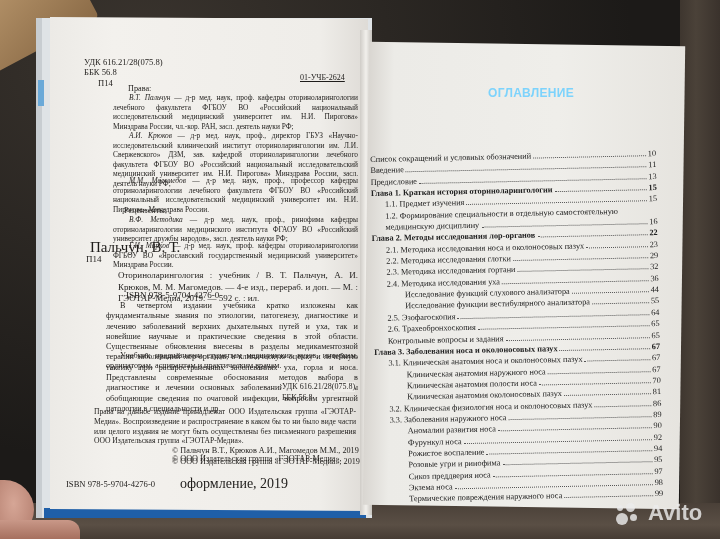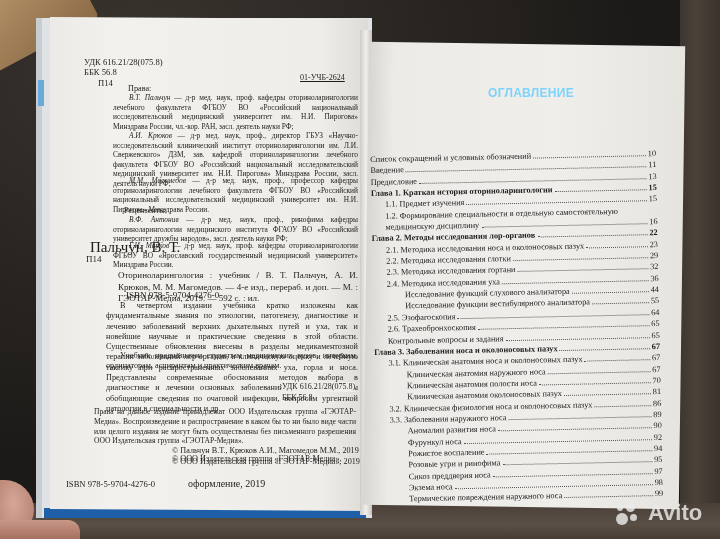--- a/index.html
+++ b/index.html
@@ -70,38 +70,38 @@
 <div class="lp" style="left:84px;top:67px;font-size:8.6px;">ББК 56.8</div>
 <div class="lp" style="left:98px;top:78px;font-size:8.6px;">П14</div>
 <div class="lp" style="left:300px;top:73px;font-size:8px;text-decoration:underline;">01-УЧБ-2624</div>
 
 <div class="lp b" style="left:128px;top:84px;">Права:</div>
 <div class="lp small" style="left:113px;top:93px;width:245px;text-indent:16px;text-align:justify;"><span class="i">В.Т. Пальчун</span><span> — д-р мед. наук, проф. кафедры оториноларингологии лечебного факультета ФГБОУ ВО «Российский национальный исследовательский медицинский университет им. Н.И. Пирогова» Минздрава России, чл.-кор. РАН, засл. деятель науки РФ;</span></div>
 <div class="lp small" style="left:113px;top:131px;width:245px;text-indent:16px;text-align:justify;"><span class="i">А.И. Крюков</span><span> — д-р мед. наук, проф., директор ГБУЗ «Научно-исследовательский клинический институт оториноларингологии им. Л.И. Свержевского» ДЗМ, зав. кафедрой оториноларингологии лечебного факультета ФГБОУ ВО «Российский национальный исследовательский медицинский университет им. Н.И. Пирогова» Минздрава России, засл. деятель науки РФ;</span></div>
 <div class="lp small" style="left:113px;top:176px;width:245px;text-indent:16px;text-align:justify;"><span class="i">М.М. Магомедов</span><span> — д-р мед. наук, проф., профессор кафедры оториноларингологии лечебного факультета ФГБОУ ВО «Российский национальный исследовательский медицинский университет им. Н.И. Пирогова» Минздрава России.</span></div>
 
 <div class="lp b" style="left:124px;top:206px;">Рецензенты:</div>
-<div class="lp small" style="left:113px;top:215px;width:245px;text-indent:16px;text-align:justify;"><span class="i">В.Ф. Антонив</span><span> — д-р мед. наук, проф., ринофима кафедры оториноларингологии медицинского института ФГАОУ ВО «Российский университет дружбы народов», засл. деятель науки РФ;</span></div>
+<div class="lp small" style="left:113px;top:215px;width:245px;text-indent:16px;text-align:justify;"><span class="i">В.Ф. Методика</span><span> — д-р мед. наук, проф., ринофима кафедры оториноларингологии медицинского института ФГАОУ ВО «Российский университет дружбы народов», засл. деятель науки РФ;</span></div>
 <div class="lp small" style="left:113px;top:241px;width:245px;text-indent:16px;text-align:justify;"><span class="i">Г.И. Марков</span><span> — д-р мед. наук, проф. кафедры оториноларингологии ФГБОУ ВО «Ярославский государственный медицинский университет» Минздрава России.</span></div>
 
 <div class="lp b" style="left:90px;top:240px;font-size:15px;top:242px;">Пальчун, В. Т.</div>
 <div class="lp" style="left:86px;top:254px;font-size:9px;">П14</div>
 <div class="lp" style="left:118px;top:254px;width:240px;font-size:9px;line-height:11.6px;text-align:justify;margin-top:16px;">Оториноларингология : учебник / В. Т. Пальчун, А. И. Крюков, М. М. Магомедов. — 4-е изд., перераб. и доп. — М. : ГЭОТАР-Медиа, 2019. — 592 с. : ил.</div>
 <div class="lp" style="left:126px;top:290px;font-size:9px;">ISBN 978-5-9704-4276-0</div>
 
 <div class="lp" style="left:106px;top:301px;width:252px;font-size:8.2px;line-height:10.3px;text-indent:14px;text-align:justify;">В четвертом издании учебника кратко изложены как фундаментальные знания по этиологии, патогенезу, диагностике и лечению заболеваний верхних дыхательных путей и уха, так и новейшие научные и практические сведения в этой области. Существенные обновления внесены в разделы медикаментозной терапии заболеваний лор-органов, в клиническую оценку и лечебную тактику при распространенных заболеваниях уха, горла и носа. Представлены современные обоснования методов выбора в диагностике и лечении основных заболеваний лор-органов, даны обобщающие сведения по очаговой инфекции, вопросам ургентной патологии в специальности и др.</div>
 <div class="lp" style="left:106px;top:351px;width:252px;font-size:8.2px;line-height:10.3px;text-indent:14px;text-align:justify;">Учебник предназначен студентам медицинских вузов, интернам, ординаторам, аспирантам и практическим врачам.</div>
 <div class="lp" style="left:282px;top:382px;font-size:8px;background:#f0eeea;">УДК 616.21/28(075.8)</div>
 <div class="lp" style="left:282px;top:393px;font-size:8px;">ББК 56.8</div>
 
 <div class="lp i" style="left:94px;top:407px;width:262px;font-size:7.6px;line-height:9.8px;text-align:justify;">Права на данное издание принадлежат ООО Издательская группа «ГЭОТАР-Медиа». Воспроизведение и распространение в каком бы то ни было виде части или целого издания не могут быть осуществлены без письменного разрешения ООО Издательская группа «ГЭОТАР-Медиа».</div>
 <div class="lp" style="left:172px;top:446px;font-size:8.2px;">© Пальчун В.Т., Крюков А.И., Магомедов М.М., 2019</div>
 <div class="lp" style="left:172px;top:457px;font-size:8.2px;">© ООО Издательская группа «ГЭОТАР-Медиа», 2019</div>
 <div class="lp" style="left:172px;top:454px;font-size:8.2px;">© ООО Издательская группа «ГЭОТАР-Медиа»,</div>
-<div class="lp" style="left:188px;top:479px;font-size:10px;">оформление, 2019</div>
+<div class="lp" style="left:180px;top:479px;font-size:14px;">оформление, 2019</div>
 <div class="lp b" style="left:66px;top:479px;font-size:8.6px;">ISBN 978-5-9704-4276-0</div>
 
 <div class="toc-title">ОГЛАВЛЕНИЕ</div>
 <div class="toc" id="toc">
     <div class="toc-row">
       <span class="t">Список сокращений и условных обозначений</span>
       <span class="dots"></span>
       <span class="p">10</span>
     </div>
     <div class="toc-row">

